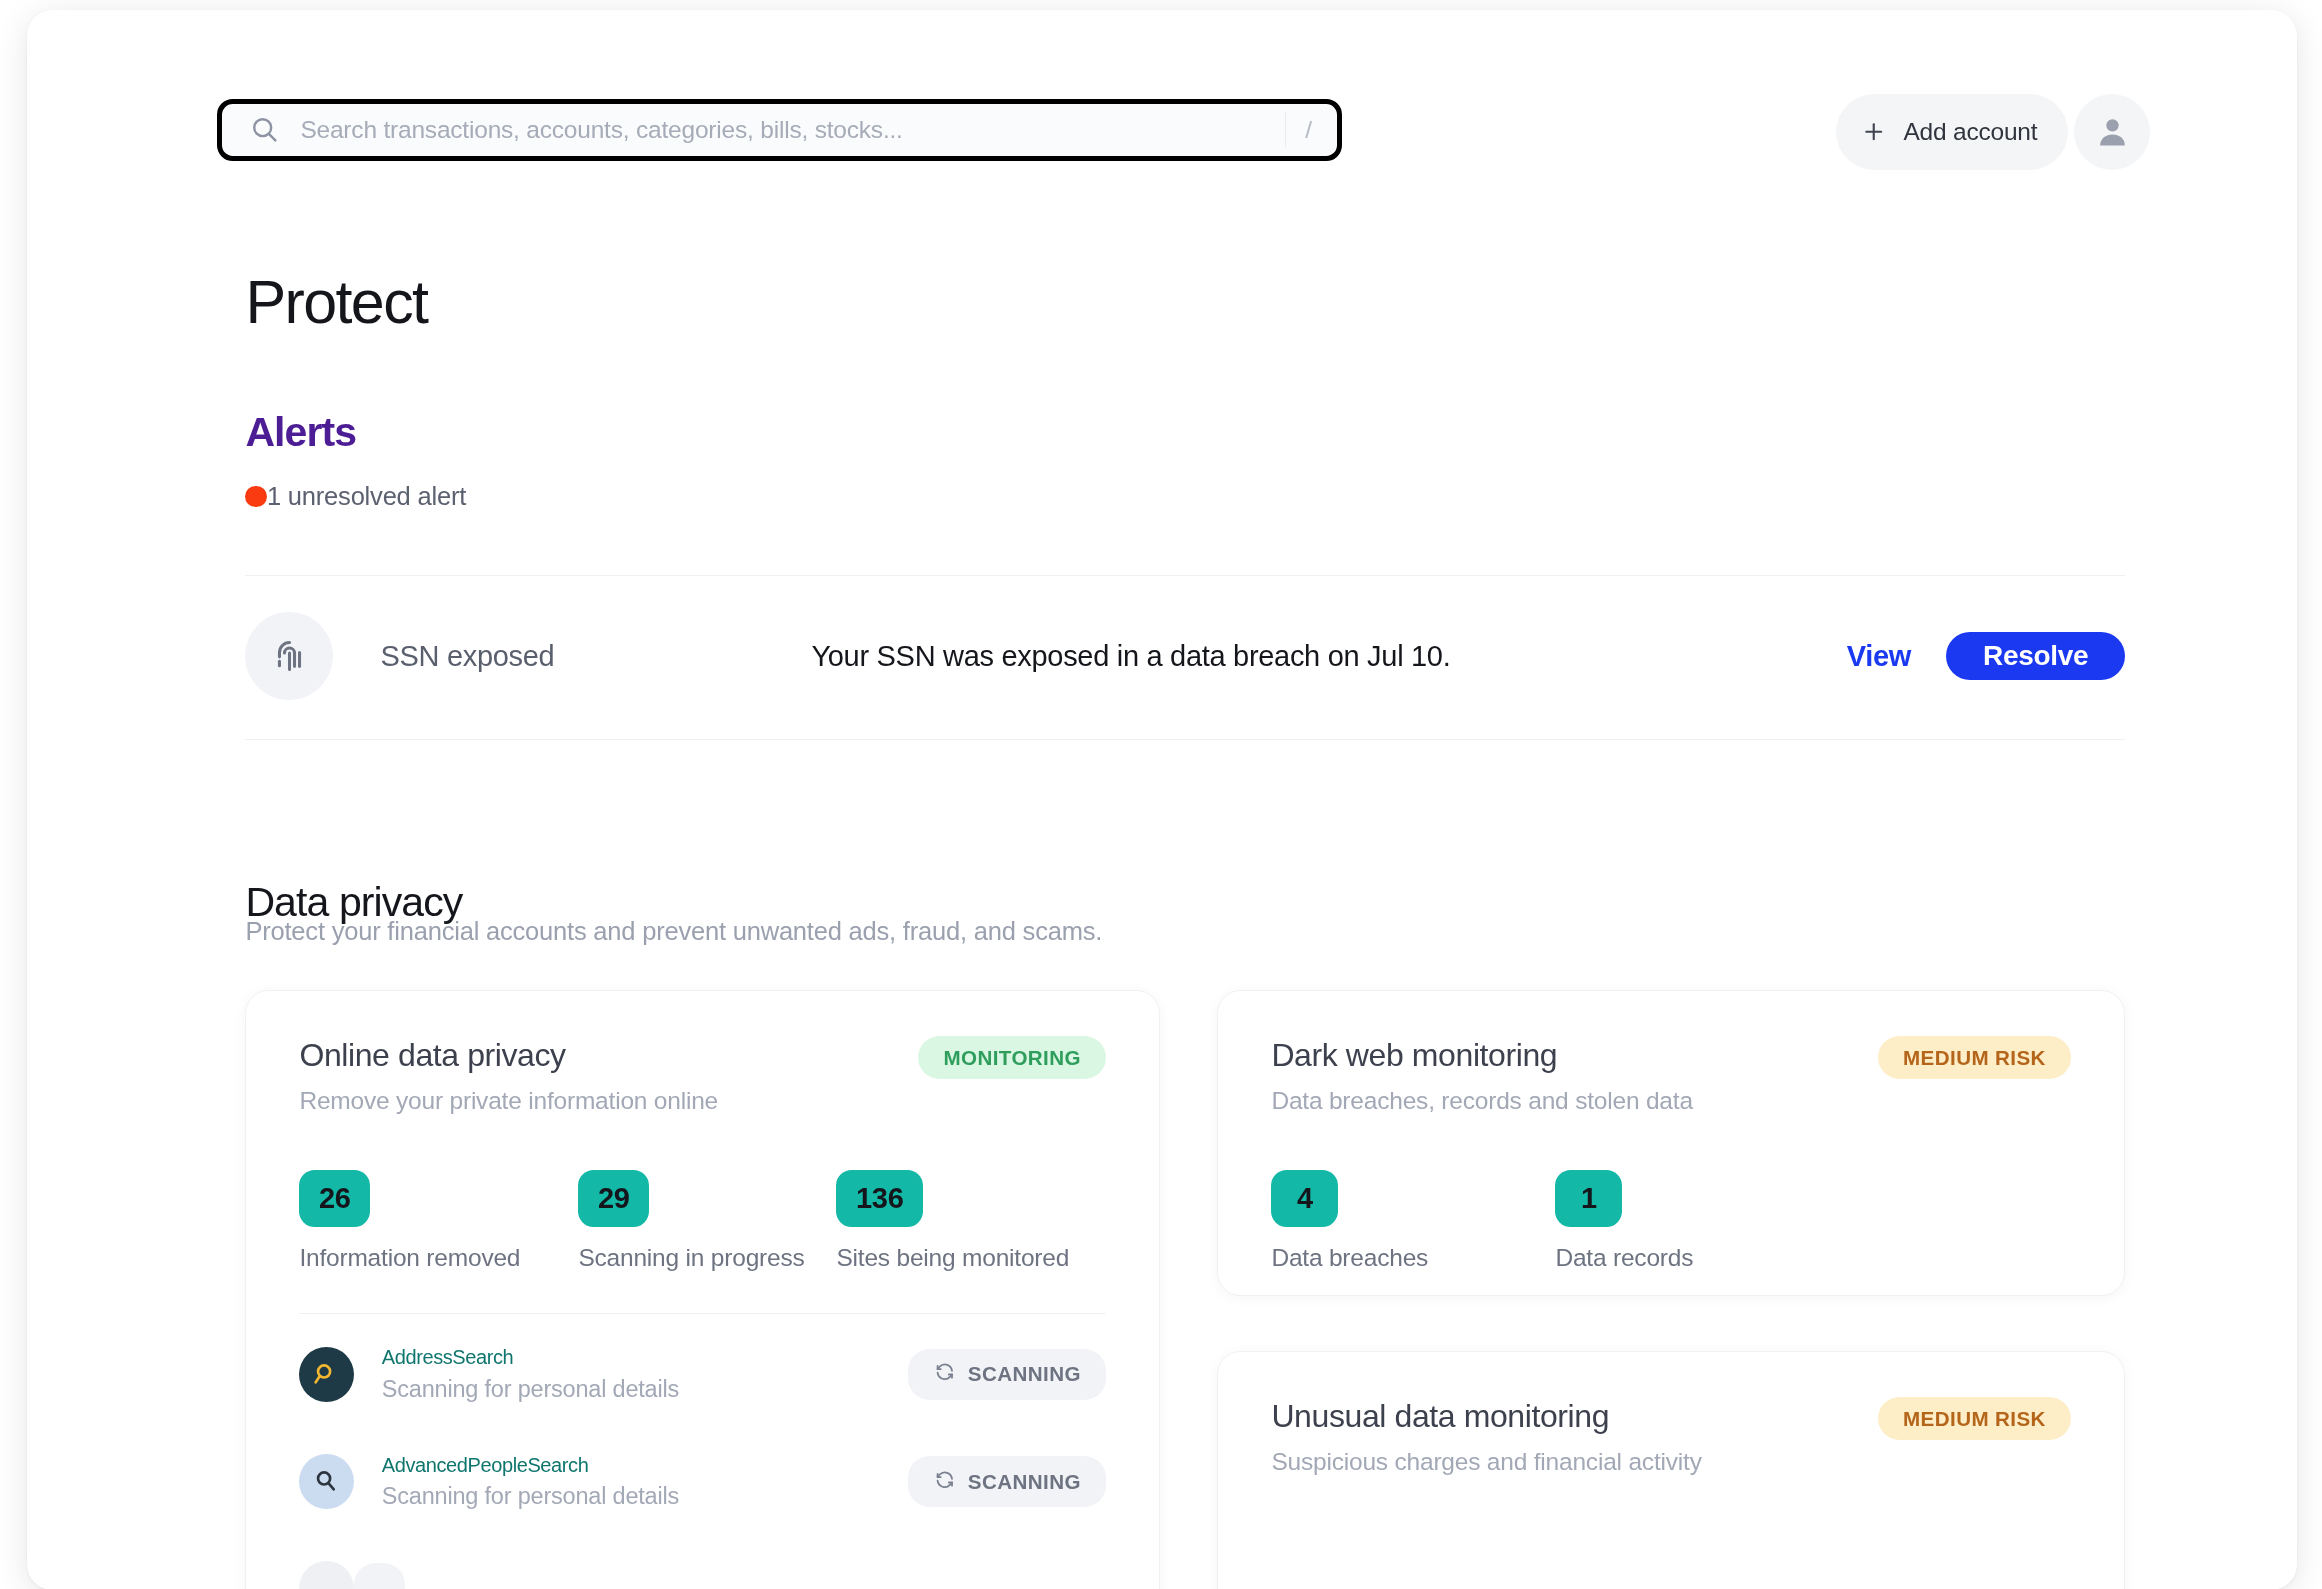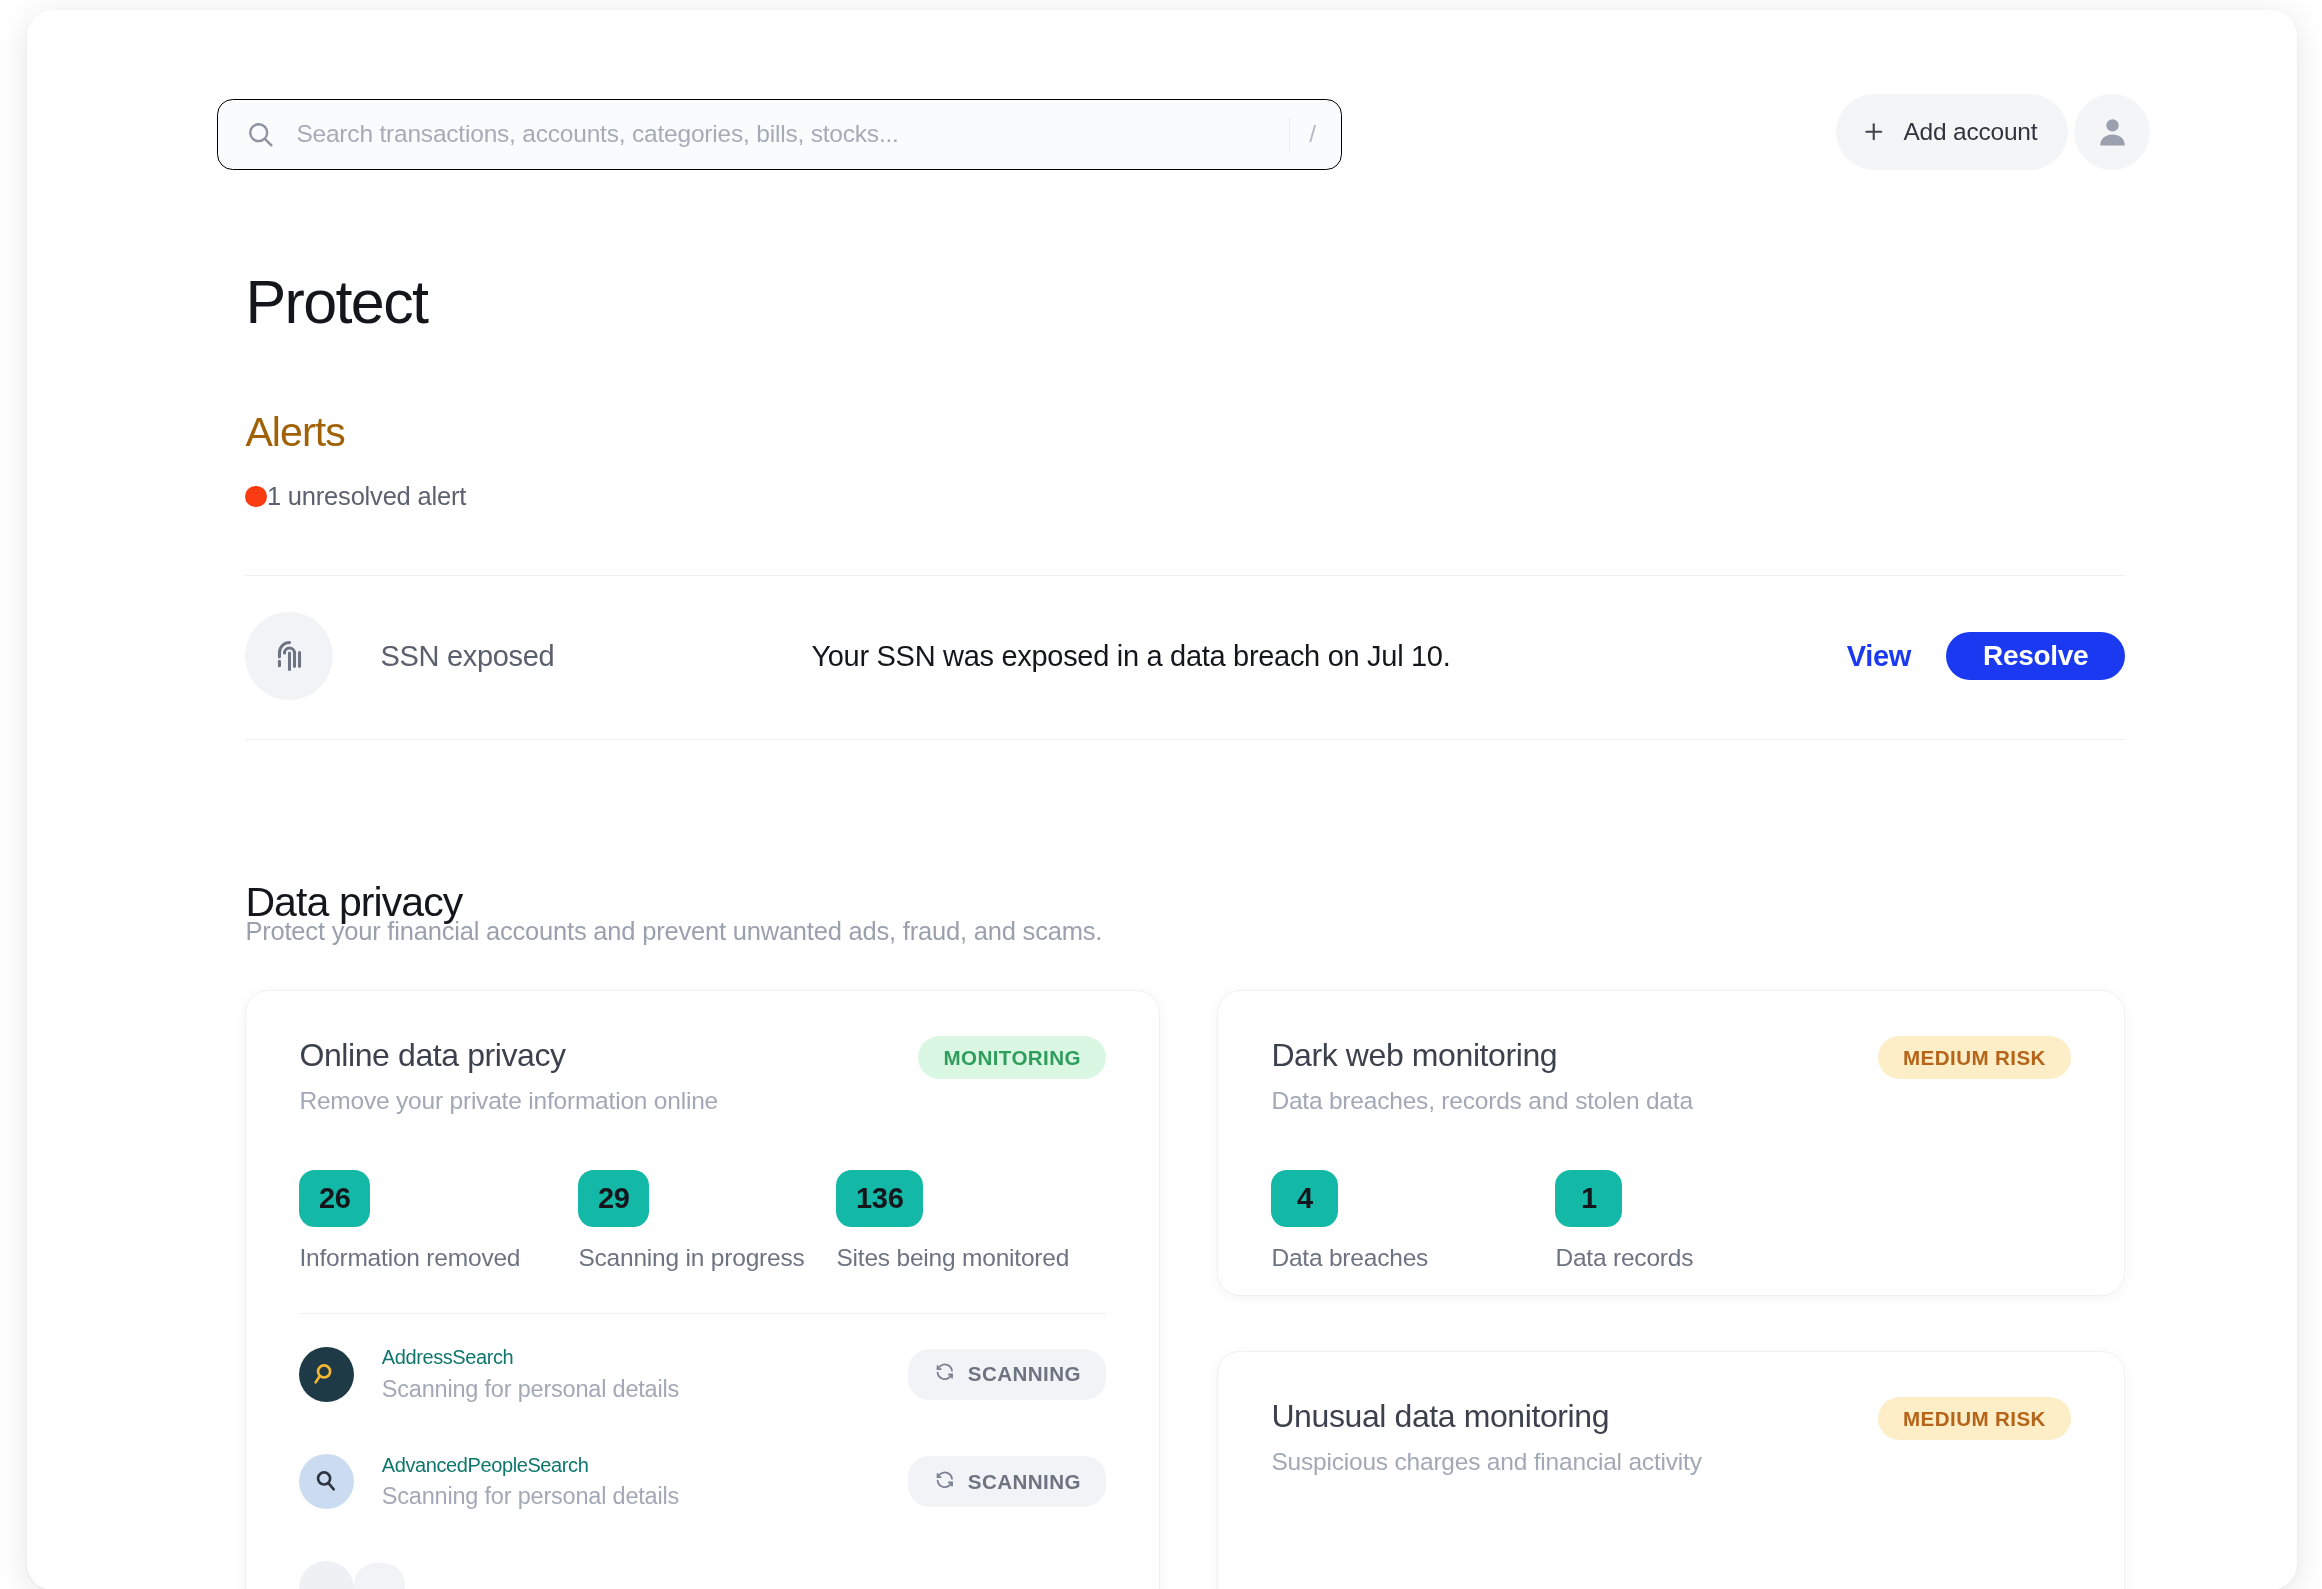--- a/index.html
+++ b/index.html
@@ -36,23 +36,23 @@
     left: 0; top: 0;
     width: 100%;
     height: 186px;
   }
 
   .search-wrap {
     position: absolute;
     left: 190px;
     top: 89px;
     width: 1125px;
-    height: 71px;
+    height: 62px;
     background: #fafbfc;
-    border: 1px solid #000000;
+    border: 5px solid #000000;
     border-radius: 15.7px;
     display: flex;
     align-items: center;
     padding: 0 23.5px 0 27.4px;
   }
   .search-icon { width: 29px; height: 29px; flex: 0 0 29px; color:#8d93a3; }
   .search-input {
     flex: 1 1 auto;
     border: 0;
     outline: 0;
@@ -121,22 +121,22 @@
     color: #14161c;
     letter-spacing: -1.6px;
   }
 
   
   .alerts-head {
     position: absolute;
     left: 218px;
     top: 399px;
     font-size: 41px;
-    font-weight: 400;
-    color: #a16207;
+    font-weight: 700;
+    color: #4c1d95;
     letter-spacing: -0.9px;
   }
   .alerts-sub {
     position: absolute;
     left: 218px;
     top: 472px;
     display: flex;
     align-items: center;
     gap: 0;
   }

